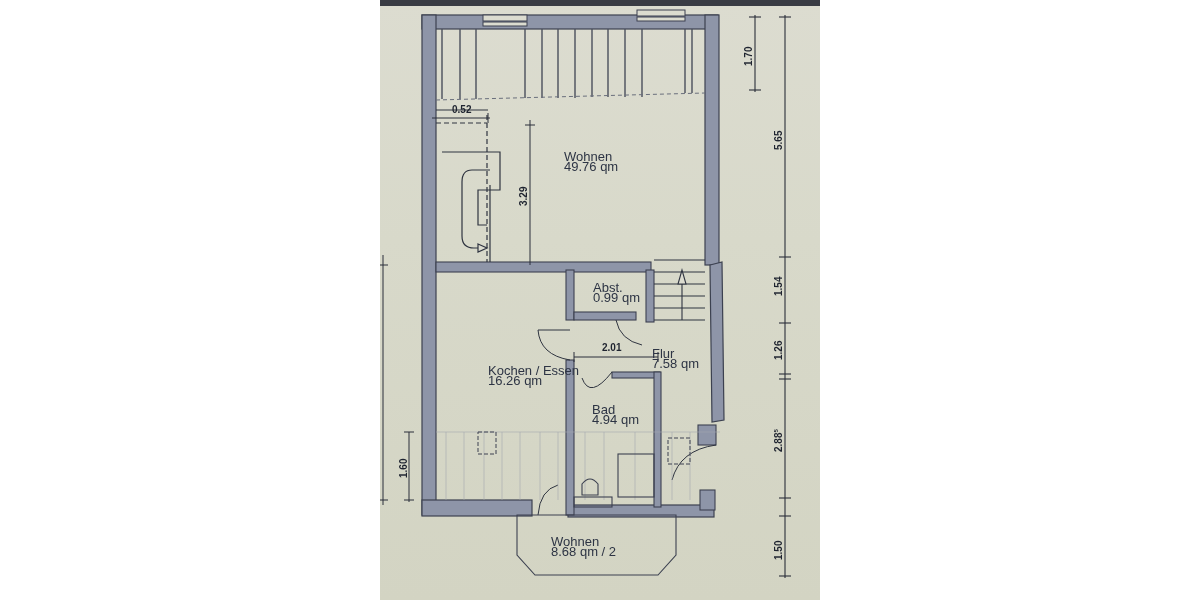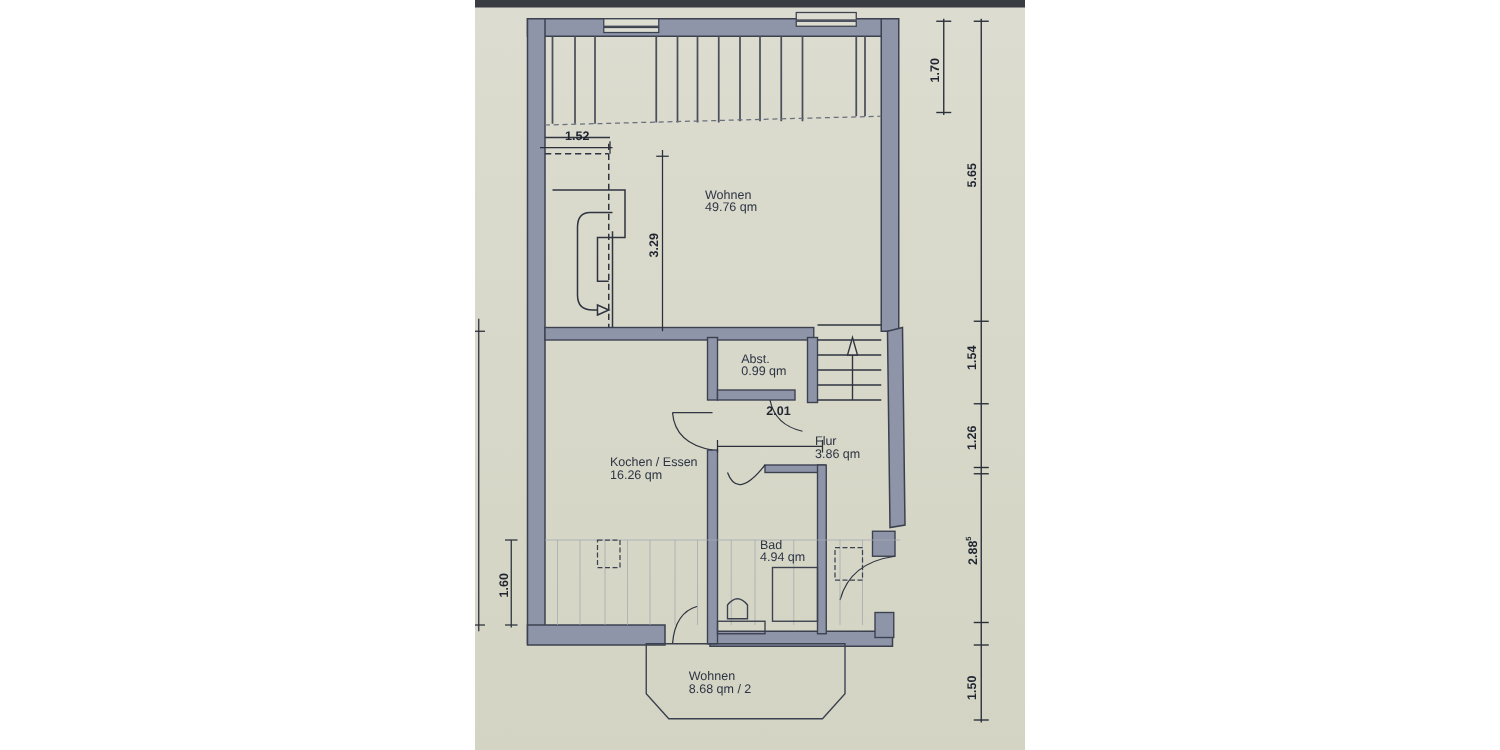--- a/index.html
+++ b/index.html
@@ -10,21 +10,21 @@
   .photo {
     position: absolute; left: 380px; top: 0; width: 440px; height: 600px;
     background: linear-gradient(180deg, #dcdcd0 0%, #d8d9ca 40%, #d3d4c3 100%);
     overflow: hidden;
   }
   .photo-top-shade {
     position: absolute; left: 0; top: 0; width: 440px; height: 6px; background: #3a3c44;
   }
   svg.plan { position: absolute; left: 0; top: 0; }
   .lbl {
-    position: absolute; font-size: 10px; line-height: 10px; color: #2d3444;
+    position: absolute; font-size: 13px; line-height: 10px; color: #2d3444;
     white-space: nowrap;
   }
   .dim {
     position: absolute; font-size: 10px; color: #1f2430; font-weight: bold; white-space: nowrap;
   }
   .dim.v { transform: rotate(-90deg); transform-origin: left top; }
 </style>
 </head>
 <body>
 
@@ -183,38 +183,38 @@
   <div class="lbl" style="left:184px; top:152px;">
     <div>Wohnen</div>
     <div>49.76 qm</div>
   </div>
   <div class="lbl" style="left:213px; top:283px;">
     <div>Abst.</div>
     <div>0.99 qm</div>
   </div>
   <div class="lbl" style="left:272px; top:349px;">
     <div>Flur</div>
-    <div>3.86 qm</div>
+    <div>7.58 qm</div>
   </div>
   <div class="lbl" style="left:108px; top:366px;">
     <div>Kochen / Essen</div>
     <div>16.26 qm</div>
   </div>
-  <div class="lbl" style="left:228px; top:405px;margin-top:27px;">
+  <div class="lbl" style="left:212px; top:405px;">
     <div>Bad</div>
     <div>4.94 qm</div>
   </div>
   <div class="lbl" style="left:171px; top:537px;">
     <div>Wohnen</div>
     <div>8.68 qm / 2</div>
   </div>
 
-  <div class="dim" style="left:72px; top:104px;">1.52</div>
+  <div class="dim" style="left:72px; top:104px;">0.52</div>
   <div class="dim v" style="left:138px; top:206px;">3.29</div>
-  <div class="dim" style="left:222px; top:324px;margin-left:11px;">2.01</div>
+  <div class="dim" style="left:222px; top:342px;">2.01</div>
   <div class="dim v" style="left:18px; top:478px;">1.60</div>
 
   <div class="dim v" style="left:363px; top:66px;">1.70</div>
   <div class="dim v" style="left:393px; top:150px;">5.65</div>
   <div class="dim v" style="left:393px; top:296px;">1.54</div>
   <div class="dim v" style="left:393px; top:360px;">1.26</div>
   <div class="dim v" style="left:393px; top:452px;">
     <span>2.88</span><sup style="font-size:6px;">5</sup>
   </div>
   <div class="dim v" style="left:393px; top:560px;">1.50</div>

